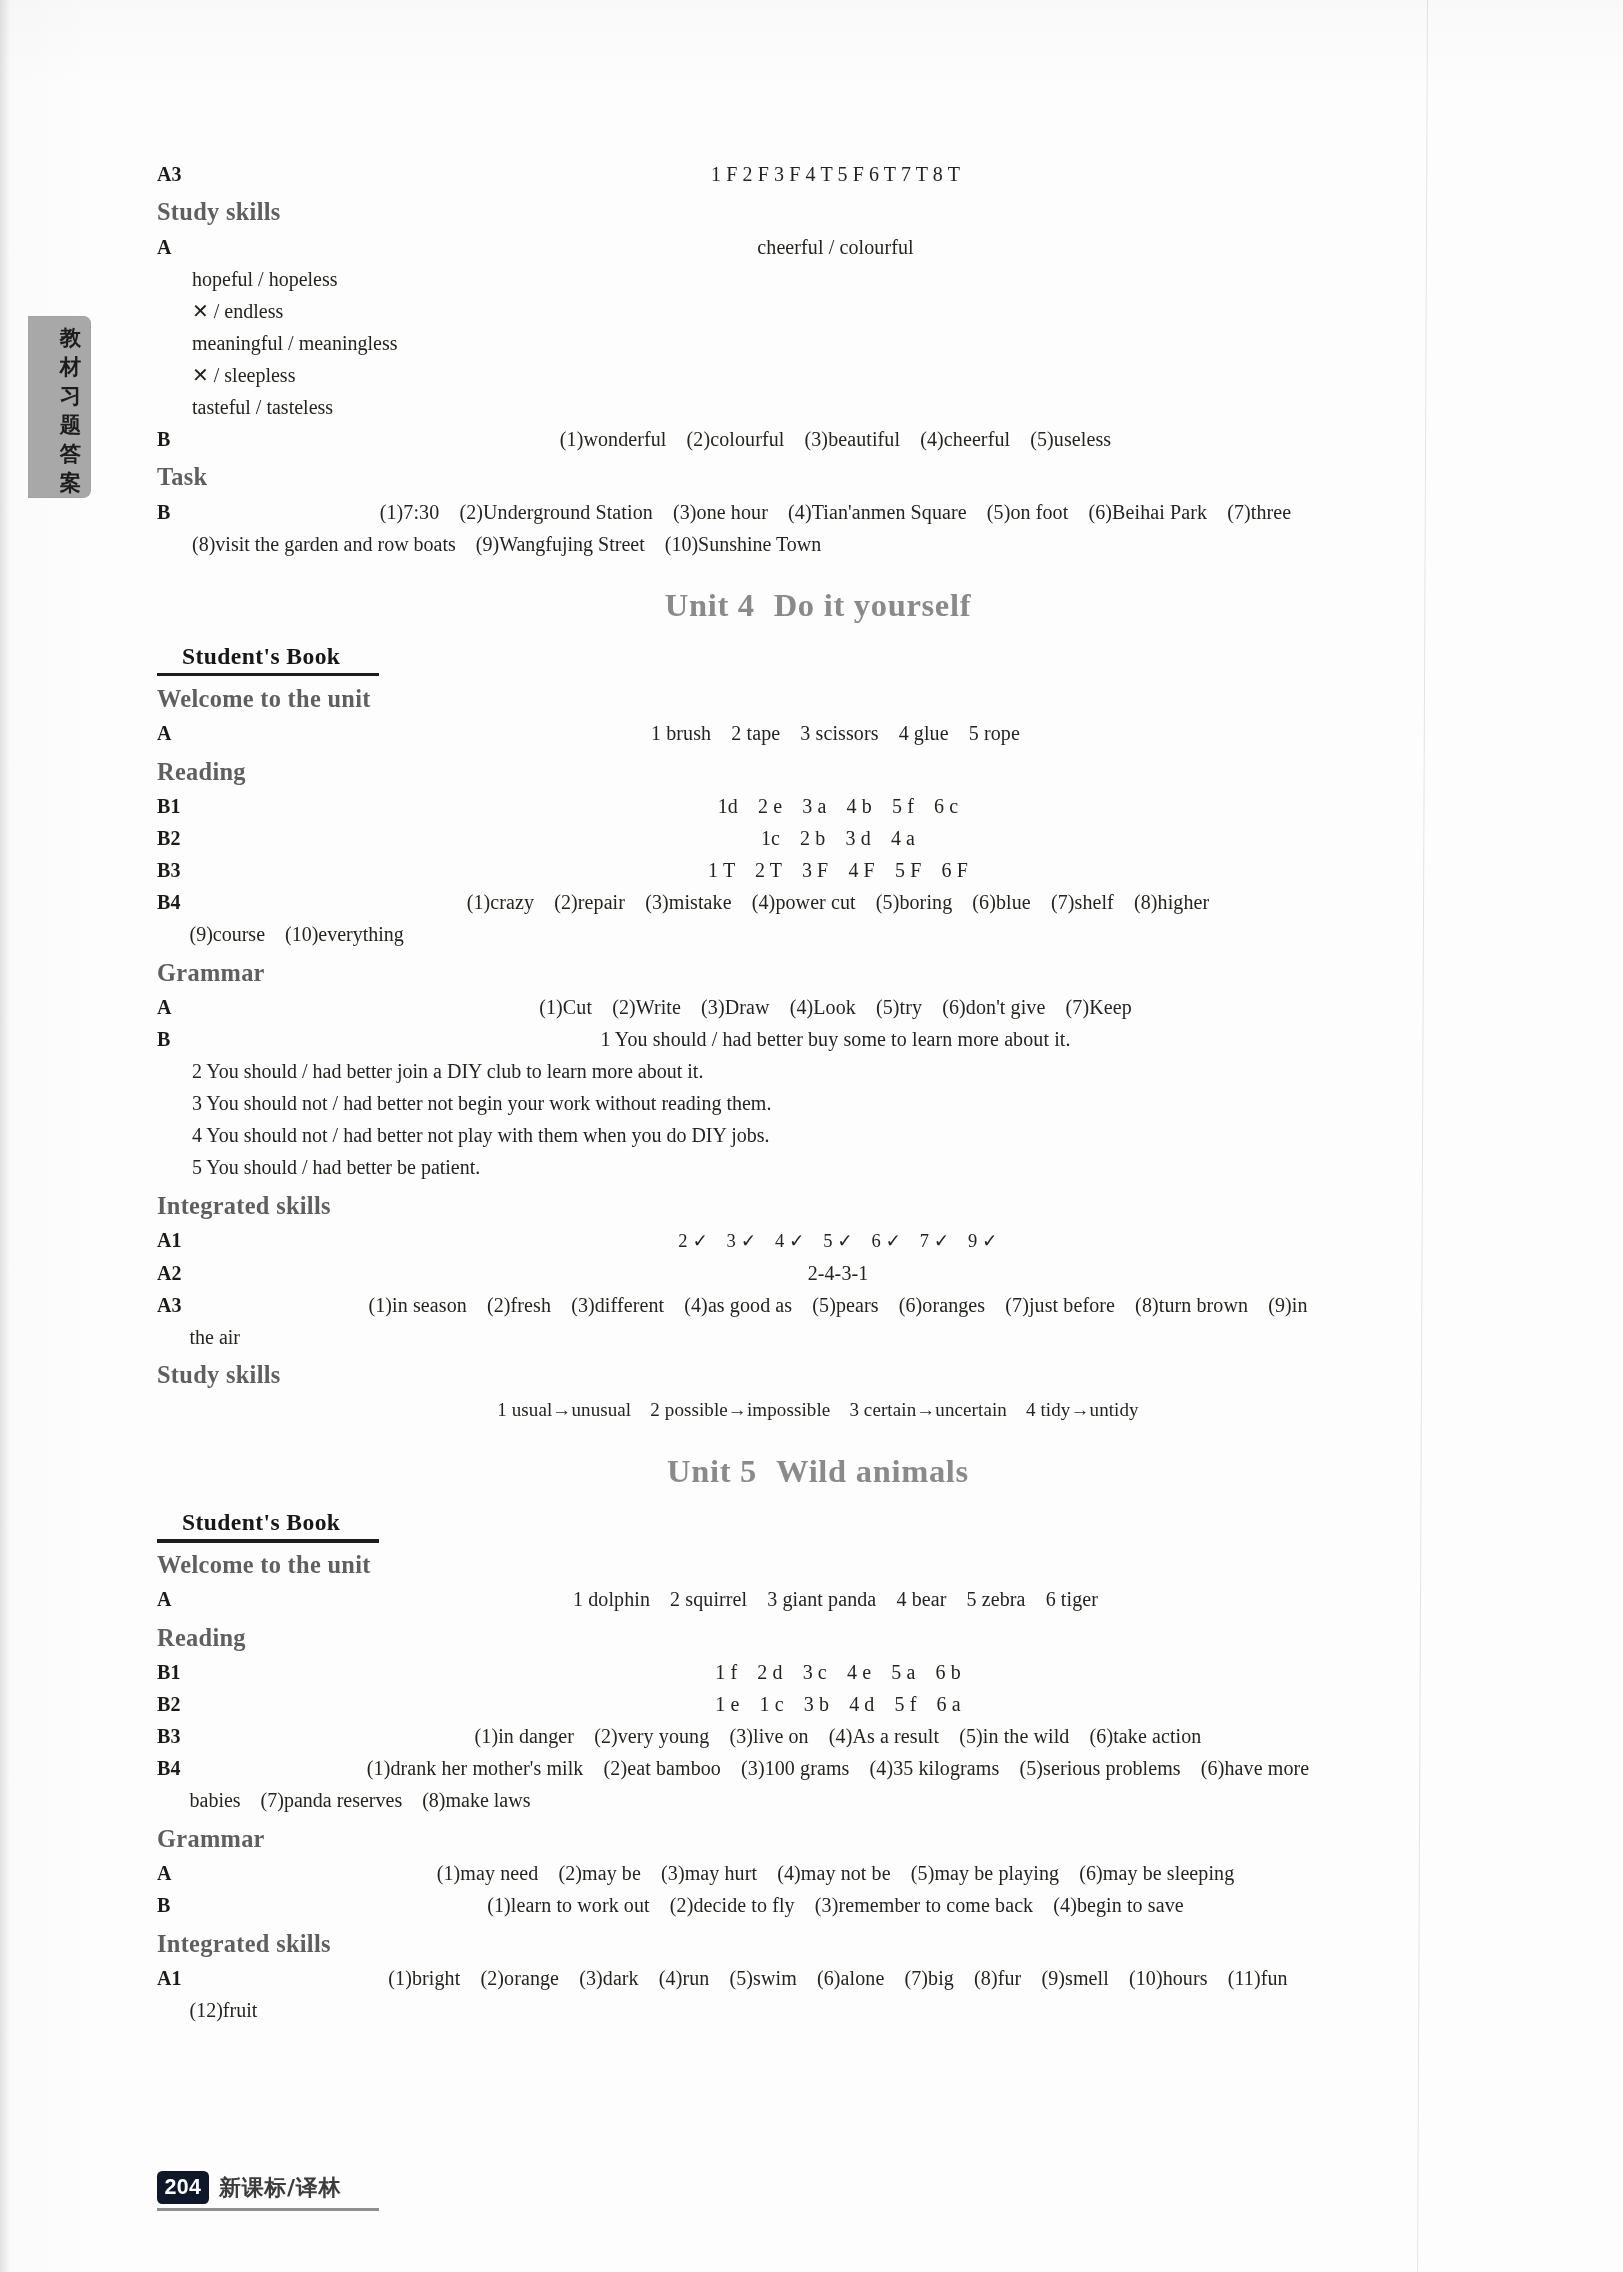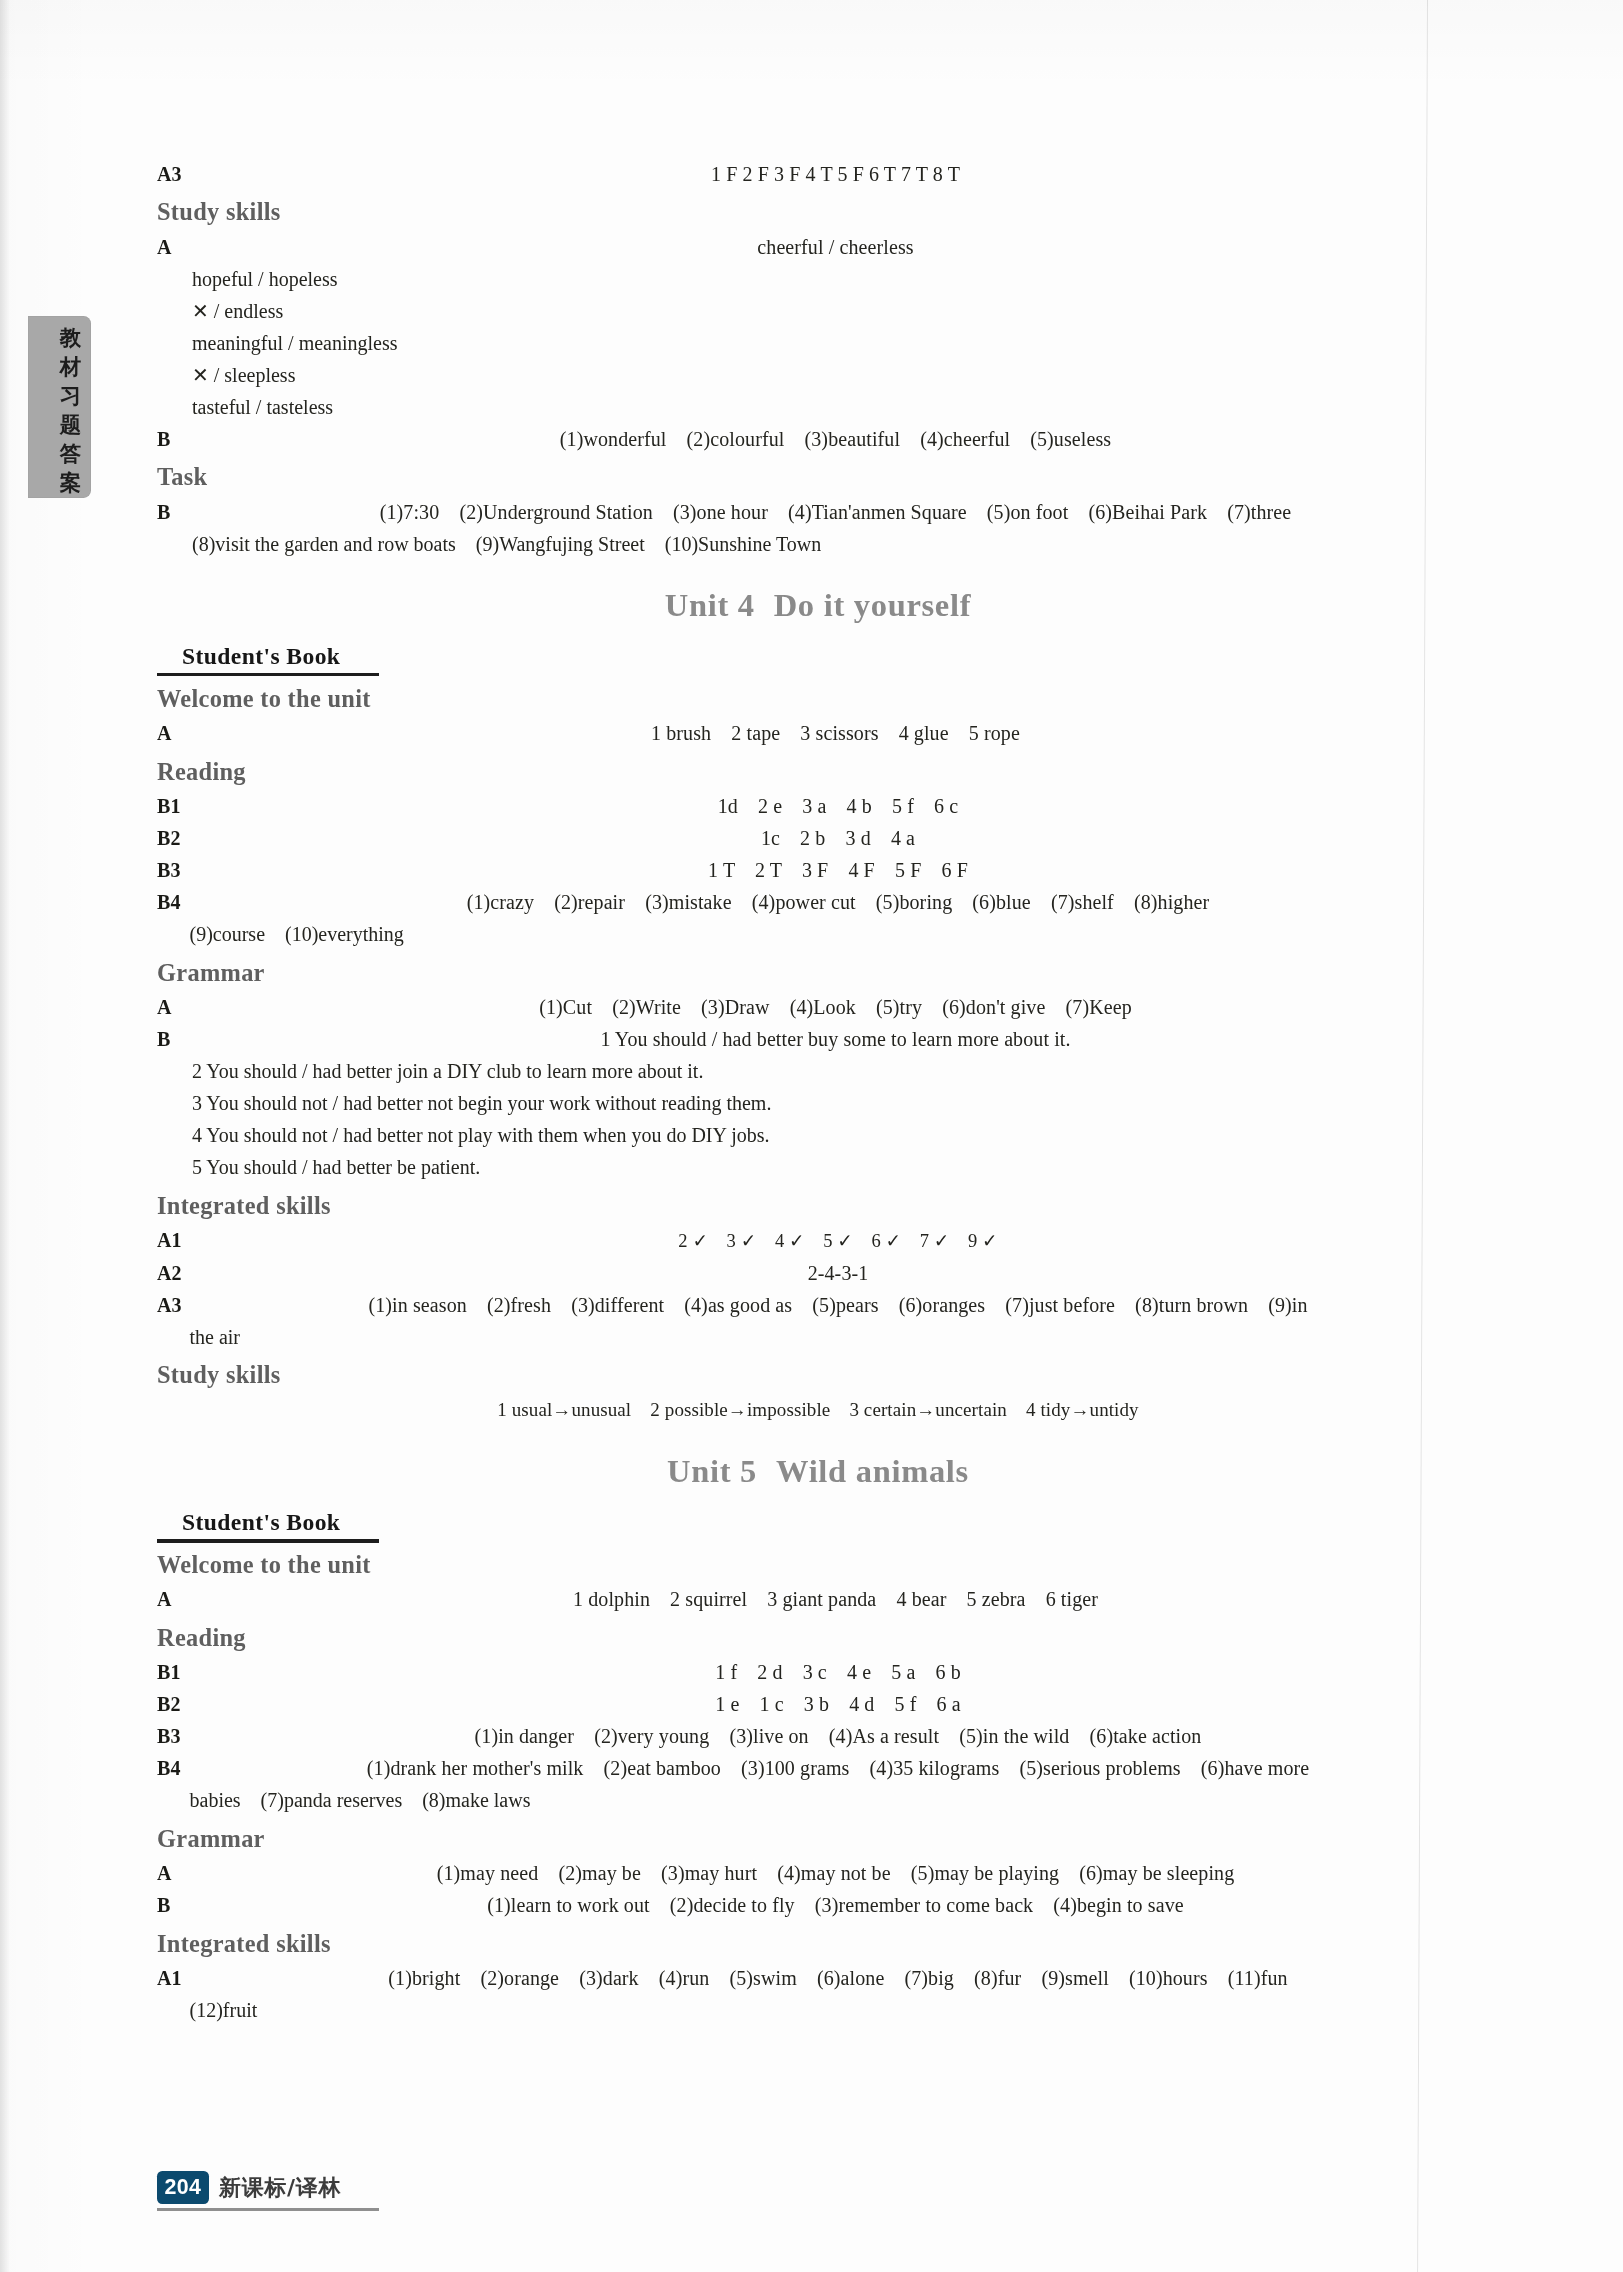--- a/index.html
+++ b/index.html
@@ -160,21 +160,21 @@
     position: absolute;
     left: 157px;
     top: 2171px;
     width: 1322px;
   }
   #footer .fwrap {
     display: flex;
     align-items: center;
   }
   #page-badge {
-    background: #0c4a6e;
+    background: #0f172a;
     color: #ffffff;
     font-family: "Liberation Sans", sans-serif;
     font-weight: bold;
     font-size: 21.4px;
     line-height: 29.6px;
     padding: 1.5px 7.4px 2.2px 7.4px;
     border-radius: 5.2px;
     letter-spacing: 0.4px;
   }
   #footer-label {
@@ -210,21 +210,21 @@
 
   <div class="line">
     <span class="lbl">A3</span>
     <span class="body">1 F  2 F  3 F  4 T  5 F  6 T  7 T  8 T</span>
   </div>
 
   <h2 class="section">Study skills</h2>
 
   <div class="line">
     <span class="lbl">A</span>
-    <span class="body">cheerful / cheerless</span>
+    <span class="body">cheerful / colourful</span>
   </div>
   <div class="plain-row">hopeful / hopeless</div>
   <div class="plain-row">✕ / endless</div>
   <div class="plain-row">meaningful / meaningless</div>
   <div class="plain-row">✕ / sleepless</div>
   <div class="plain-row">tasteful / tasteless</div>
 
   <div class="line">
     <span class="lbl">B</span>
     <span class="body">(1)wonderful　(2)colourful　(3)beautiful　(4)cheerful　(5)useless</span>

